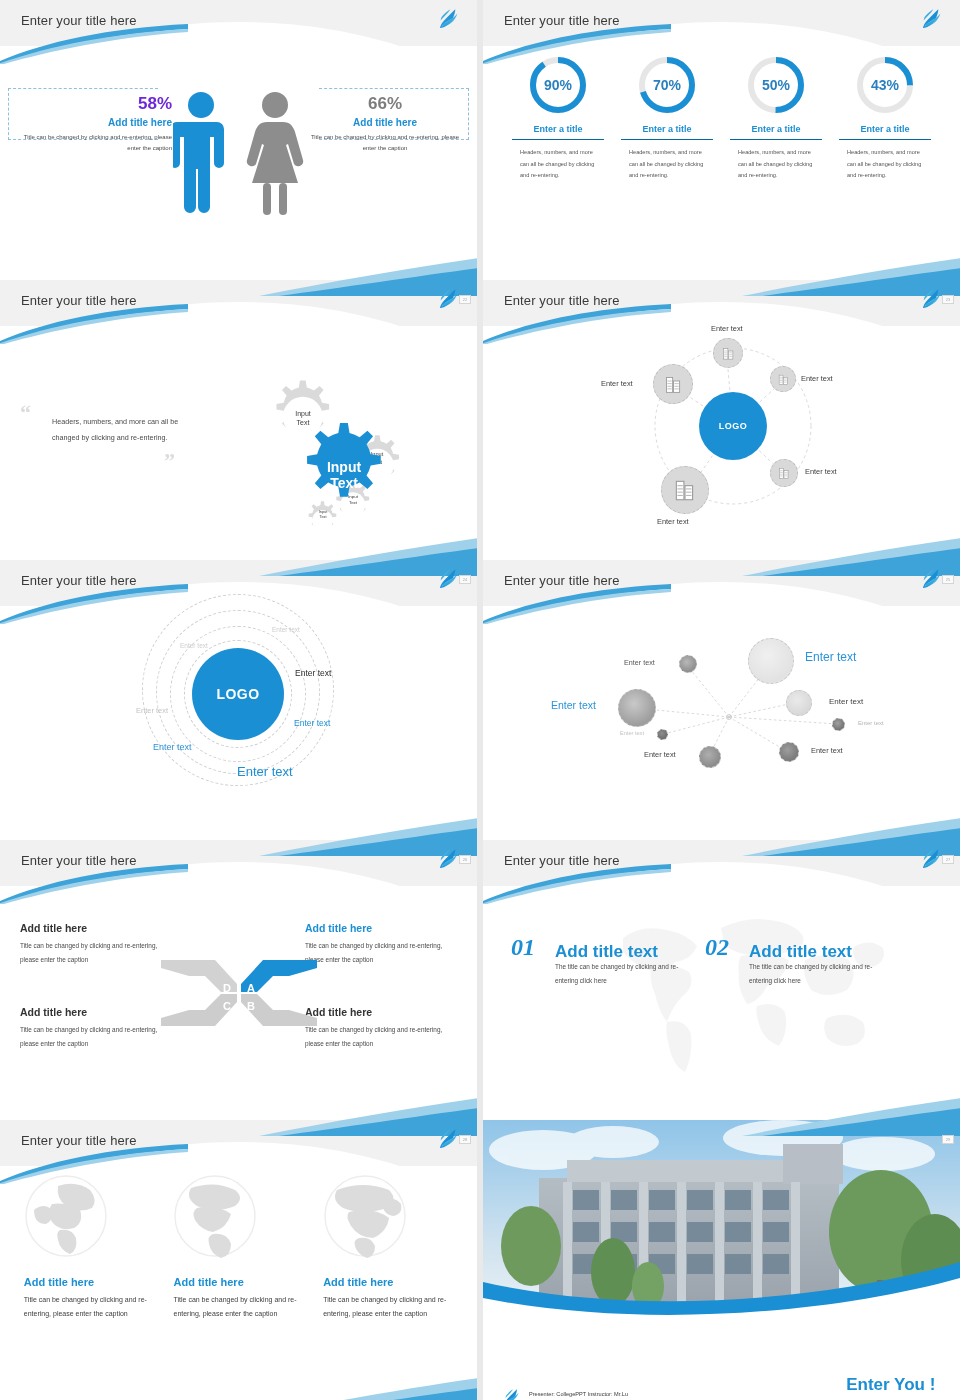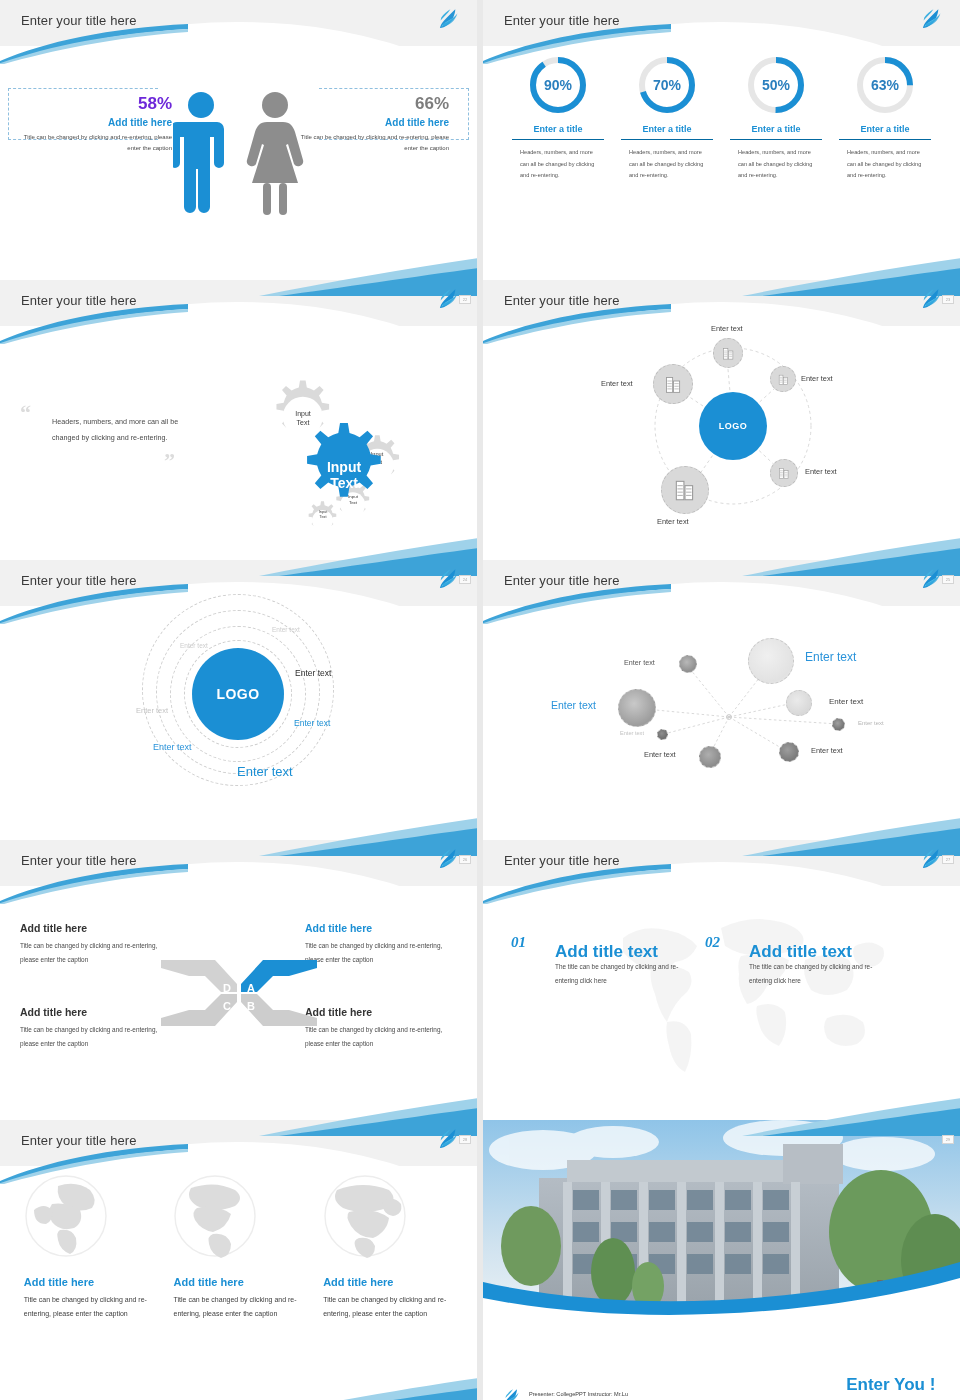--- a/index.html
+++ b/index.html
@@ -55,21 +55,21 @@
     font-size:4px; line-height:8px; text-align:center; color:#a8a8a8;
     z-index:6;
   }
   .body{ position:absolute; left:0; top:46px; width:100%; height:224px; z-index:2; }
 
   
   .s1-wrap{ position:absolute; left:0; top:20px; width:100%; height:180px; }
   .s1-fig{ position:absolute; left:50%; top:24px; transform:translateX(-50%); display:flex; gap:16px; align-items:flex-end; }
   .s1-col{ position:absolute; top:28px; width:160px; }
   .s1-left{ left:12px; text-align:right; }
-  .s1-right{ right:28px; text-align:right; }
+  .s1-right{ right:12px; text-align:center; }
   .s1-pct{ font-size:17px; font-weight:bold; }
   .s1-pct.blue{ color:#6d28d9; }
   .s1-pct.gray{ color:#7d7d7d; }
   .s1-sub{ font-size:10px; font-weight:bold; color:#1b8fd4; margin-top:3px; }
   .s1-txt{ font-size:6px; color:#4a4a4a; line-height:1.85; margin-top:4px; }
   .s1-bracket{ position:absolute; top:22px; width:150px; height:52px; border:1px dashed #8fbfdf; }
   .s1-bracket.l{ left:8px; border-right:none; }
   .s1-bracket.r{ right:8px; border-left:none; }
 
   
@@ -112,21 +112,21 @@
   .nlbl{ position:absolute; white-space:nowrap; }
 
   
   .s7-block{ position:absolute; width:152px; }
   .s7-h{ font-size:10.5px; font-weight:bold; color:#333; }
   .s7-h.blue{ color:#1b8fd4; }
   .s7-p{ font-size:6.4px; color:#4a4a4a; line-height:2.2; margin-top:5px; }
 
   
   .s8-item{ position:absolute; width:170px; }
-  .s8-num{ position:absolute; left:0; top:0; font-size:15px; font-style:italic; font-weight:bold; color:#1b8fd4; font-family:"Liberation Serif", serif; }
+  .s8-num{ position:absolute; left:0; top:0; font-size:24px; font-style:italic; font-weight:bold; color:#1b8fd4; font-family:"Liberation Serif", serif; }
   .s8-h{ position:absolute; left:44px; top:8px; font-size:17px; font-weight:bold; color:#1b8fd4; }
   .s8-p{ position:absolute; left:44px; top:26px; width:130px; font-size:6.4px; color:#4a4a4a; line-height:2.2; }
 
   
   .s9-row{ position:absolute; left:0; top:8px; width:100%; display:flex; justify-content:space-around; padding:0 14px; }
   .s9-card{ width:130px; }
   .s9-globe{ width:84px; height:84px; margin:0 auto 14px; }
   .s9-h{ font-size:11px; font-weight:bold; color:#1b8fd4; }
   .s9-p{ font-size:7px; color:#3d3d3d; line-height:2.0; margin-top:5px; }
 
@@ -252,21 +252,21 @@
         </div>
         <div class="s2-title">Enter a title</div>
         <div class="s2-body">Headers, numbers, and more can all be changed by clicking and re-entering.</div>
       </div>
       <div class="s2-card">
         <div class="donut">
           <svg viewBox="0 0 62 62" width="62" height="62">
                 <circle cx="31" cy="31" r="25" fill="none" stroke="#e6e6e6" stroke-width="6"></circle>
                 <circle cx="31" cy="31" r="25" fill="none" stroke="#1b8fd4" stroke-width="6" stroke-dasharray="39.3 157.1" transform="rotate(-90 31 31)"></circle>
               </svg>
-          <div class="donut-num">63%</div>
+          <div class="donut-num">43%</div>
         </div>
         <div class="s2-title">Enter a title</div>
         <div class="s2-body">Headers, numbers, and more can all be changed by clicking and re-entering.</div>
       </div>
     </div>
   </div>
   <div class="pagenum">23</div>
 </div>
 
 <div class="slide">

